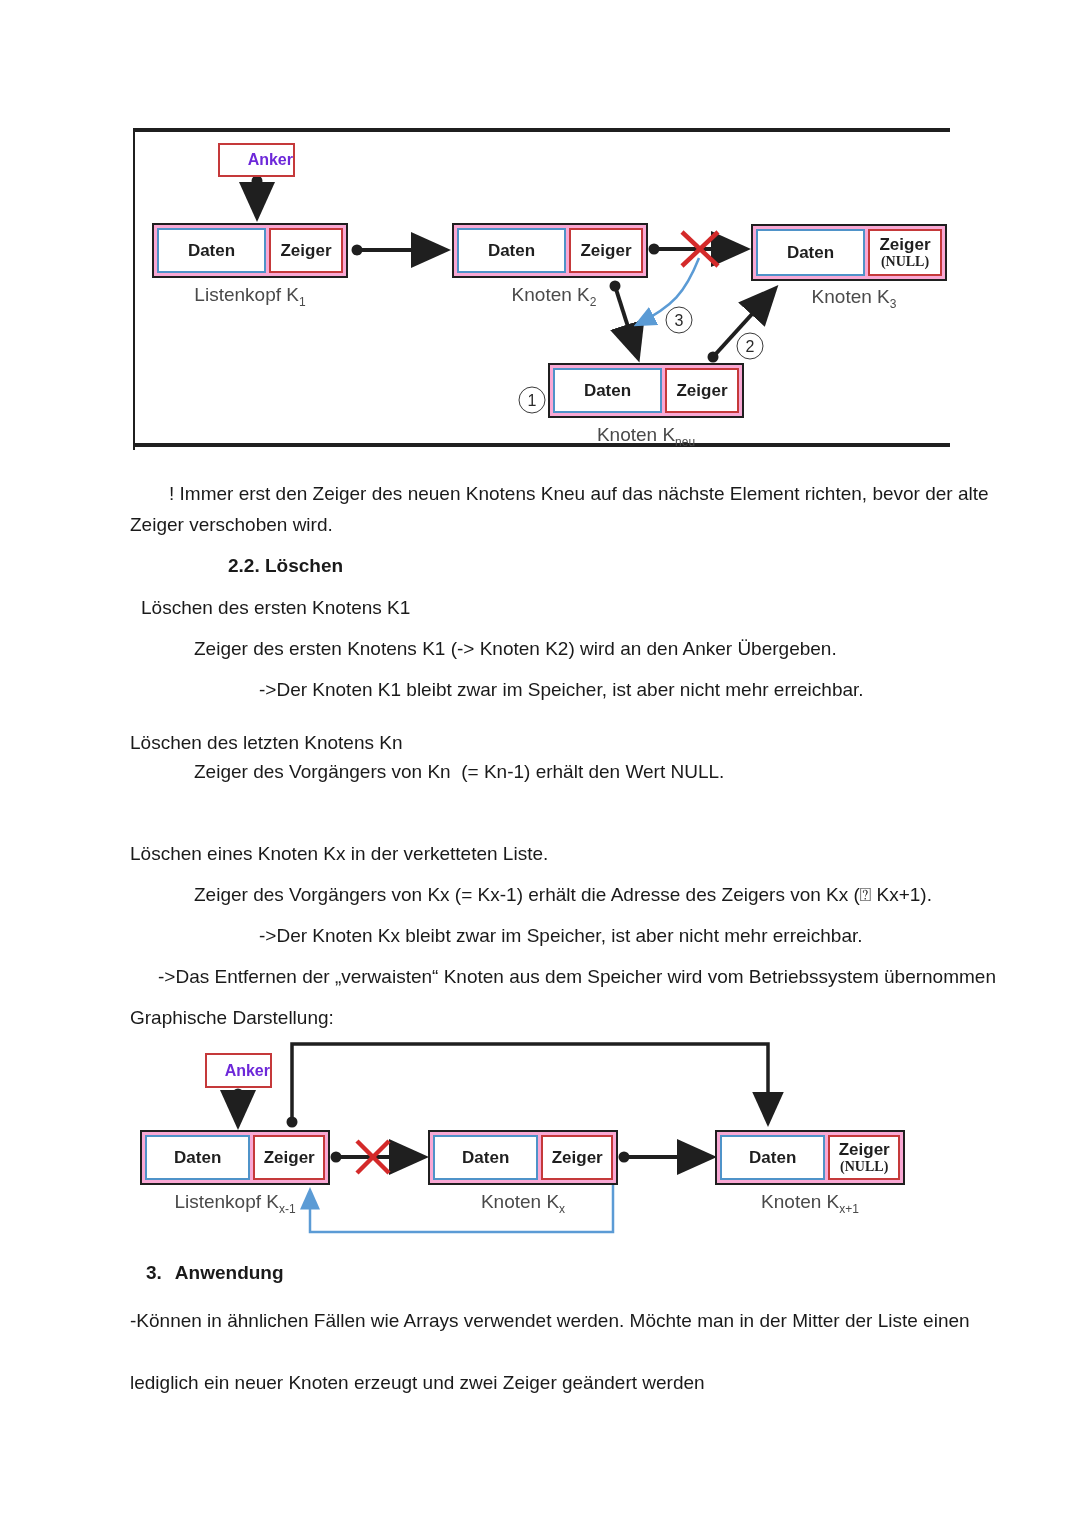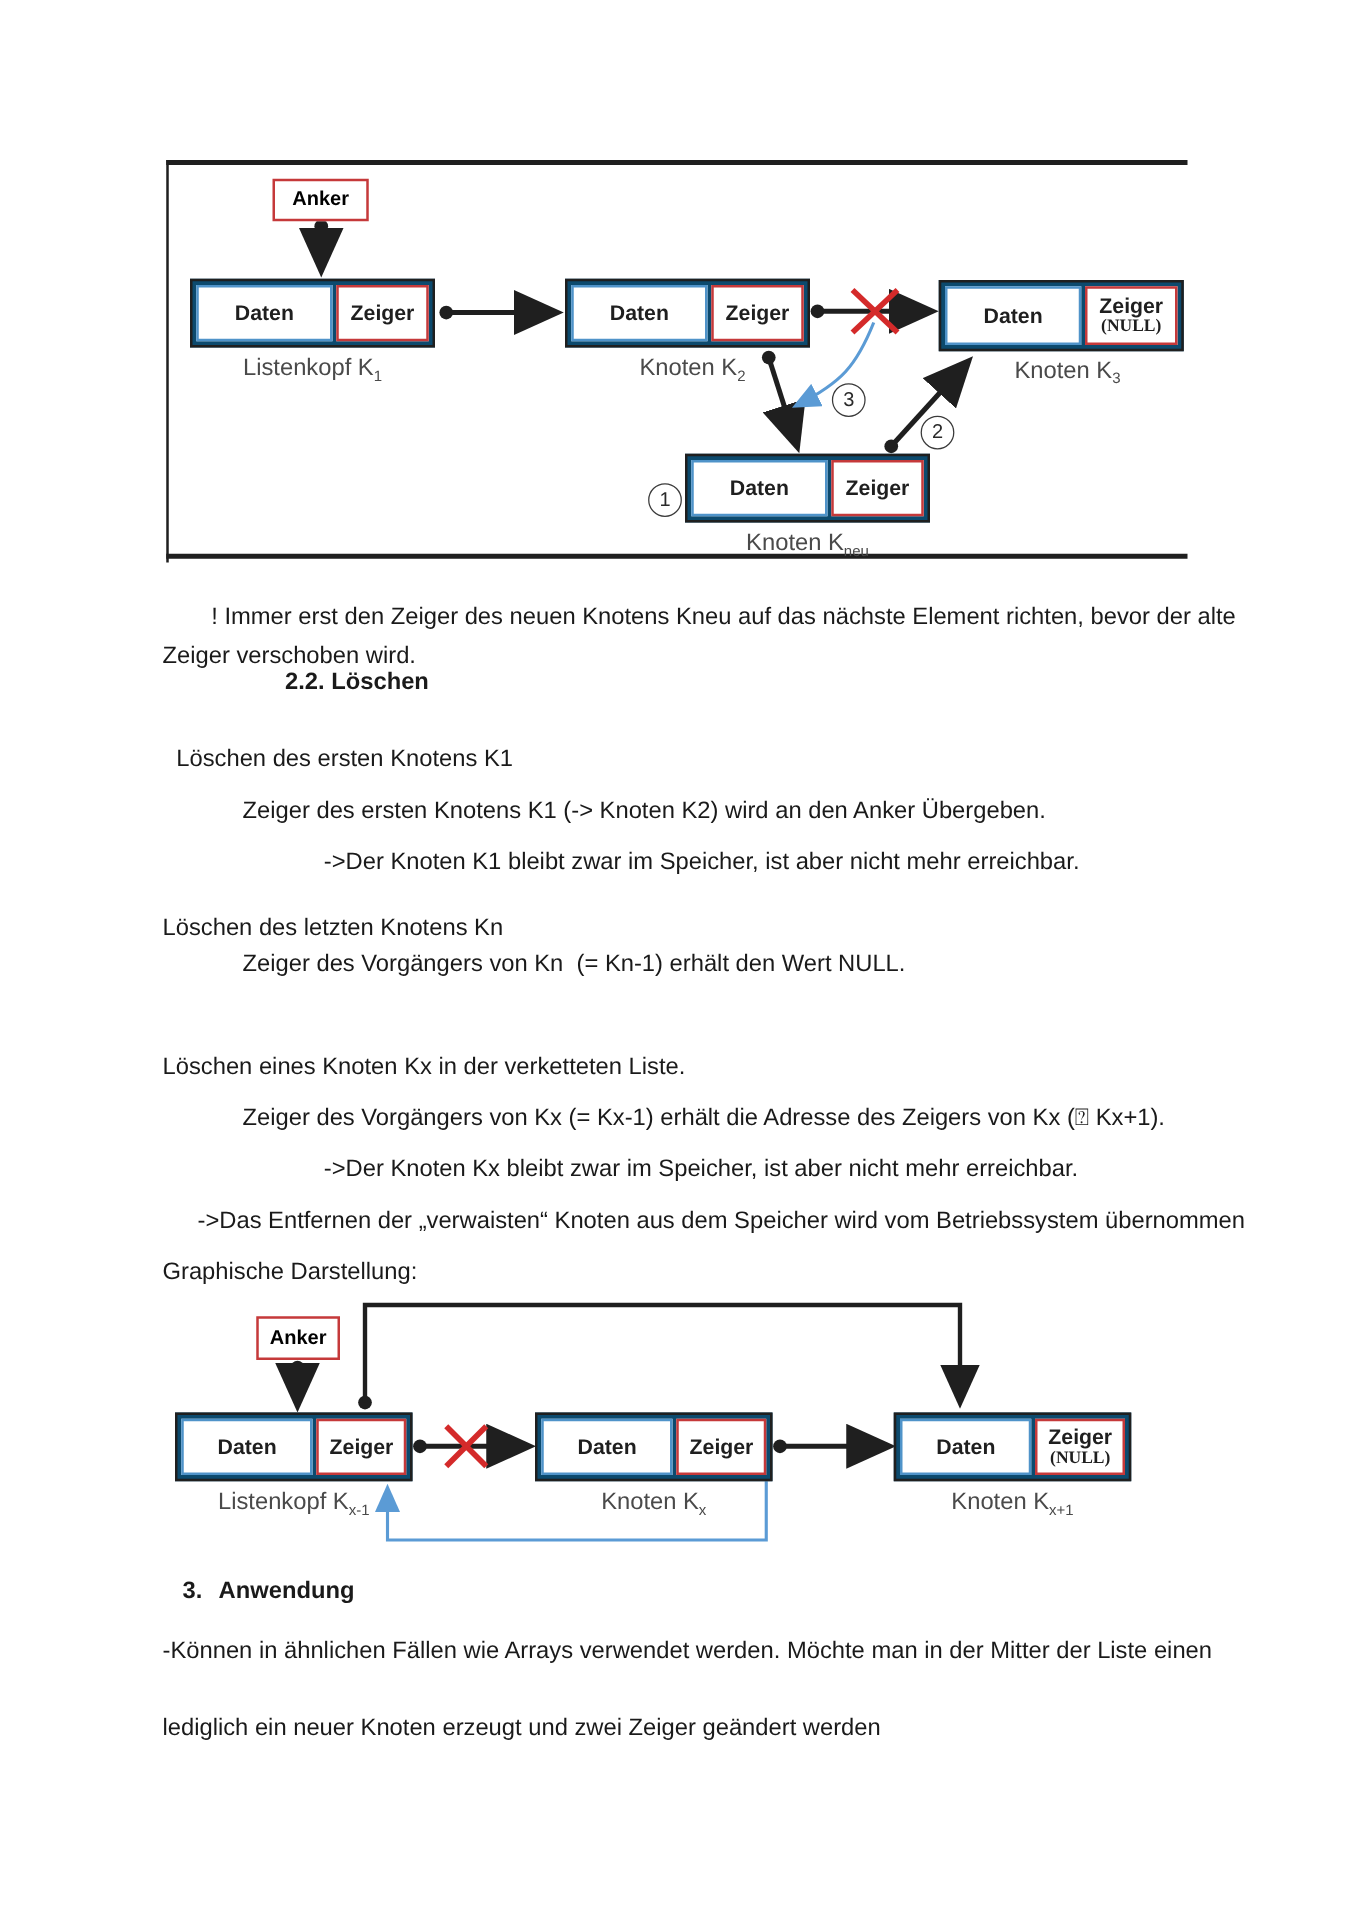--- a/index.html
+++ b/index.html
@@ -6,34 +6,34 @@
   .page {
     position:relative; width:1080px; height:1527px; background:#fff;
     font-family:"Liberation Sans", sans-serif; color:#1a1a1a; overflow:hidden;
   }
   .para { position:absolute; font-size:19px; line-height:31px; white-space:pre-wrap; }
   .bold { font-weight:bold; }
   .diagram { position:absolute; }
   .dsvg { position:absolute; left:0; top:0; }
   .frame-line { position:absolute; background:#1f1f1f; }
   .node {
-    position:absolute; border:2px solid #1f1f1f; background:#0c4a6e;
+    position:absolute; border:2px solid #1f1f1f; background:#f9a8d4;
     padding:3px; display:flex; gap:3px; box-sizing:border-box;
   }
   .cell {
     display:flex; align-items:center; justify-content:center;
     font-weight:bold; font-size:17px; color:#1f1f1f; box-sizing:border-box; background:#fff;
   }
   .cell.daten { border:2px solid var(--node_blue); flex:1.5; }
   .cell.zeiger { border:2px solid var(--node_red); flex:1; flex-direction:column; line-height:1.12; }
   .cell.zeiger .l2 { font-size:14px;font-family:Liberation Serif, serif; }
   .anker {
     position:absolute; border:2px solid var(--node_red); background:#fff;
-    display:flex; align-items:center; justify-content:center;
-    font-weight:bold; font-size:16px; color:#000000; box-sizing:border-box;
+    display:flex; align-items:center; justify-content:flex-end;
+    font-weight:bold; font-size:16px; color:#6d28d9; box-sizing:border-box;
   }
   .node-label {
     position:absolute; font-size:19px; color:#4a4a4a; white-space:nowrap;
     transform:translateX(-50%);
   }
   .node-label sub { font-size:12px; line-height:0; }
   .step {
     position:absolute; width:27px; height:27px; border:1.5px solid #3a3a3a; border-radius:50%;
     display:flex; align-items:center; justify-content:center; font-size:16px; color:#2a2a2a;
     transform:translate(-50%,-50%); background:transparent; box-sizing:border-box;
@@ -147,21 +147,21 @@
         <span>2</span>
       </div>
     <div class="step" style="left:546px; top:192px;">
         <span>3</span>
       </div>
   </div>
 
   <div class="para" style="left:130px; top:478px;margin-left:39px;">! Immer erst den Zeiger des neuen Knotens Kneu auf das nächste Element richten, bevor der alte</div>
   <div class="para" style="left:130px; top:509px;">Zeiger verschoben wird.</div>
 
-  <div class="para bold" style="left:228px; top:530px;text-align:center;">2.2. Löschen</div>
+  <div class="para bold" style="left:228px; top:550px;text-align:center;">2.2. Löschen</div>
 
   <div class="para" style="left:130px; top:592px;margin-left:11px;">Löschen des ersten Knotens K1</div>
   <div class="para" style="left:194px; top:633px;">Zeiger des ersten Knotens K1 (-&gt; Knoten K2) wird an den Anker Übergeben.</div>
   <div class="para" style="left:259px; top:674px;">-&gt;Der Knoten K1 bleibt zwar im Speicher, ist aber nicht mehr erreichbar.</div>
   <div class="para" style="left:130px; top:715px;margin-top:12px;">Löschen des letzten Knotens Kn</div>
   <div class="para" style="left:194px; top:756px;">Zeiger des Vorgängers von Kn  (= Kn-1) erhält den Wert NULL.</div>
   <div class="para" style="left:130px; top:838px;">Löschen eines Knoten Kx in der verketteten Liste.</div>
   <div class="para" style="left:194px; top:879px;">Zeiger des Vorgängers von Kx (= Kx-1) erhält die Adresse des Zeigers von Kx (⍰ Kx+1).</div>
   <div class="para" style="left:259px; top:920px;">-&gt;Der Knoten Kx bleibt zwar im Speicher, ist aber nicht mehr erreichbar.</div>
   <div class="para" style="left:130px; top:961px;margin-left:28px;">-&gt;Das Entfernen der „verwaisten“ Knoten aus dem Speicher wird vom Betriebssystem übernommen</div>

